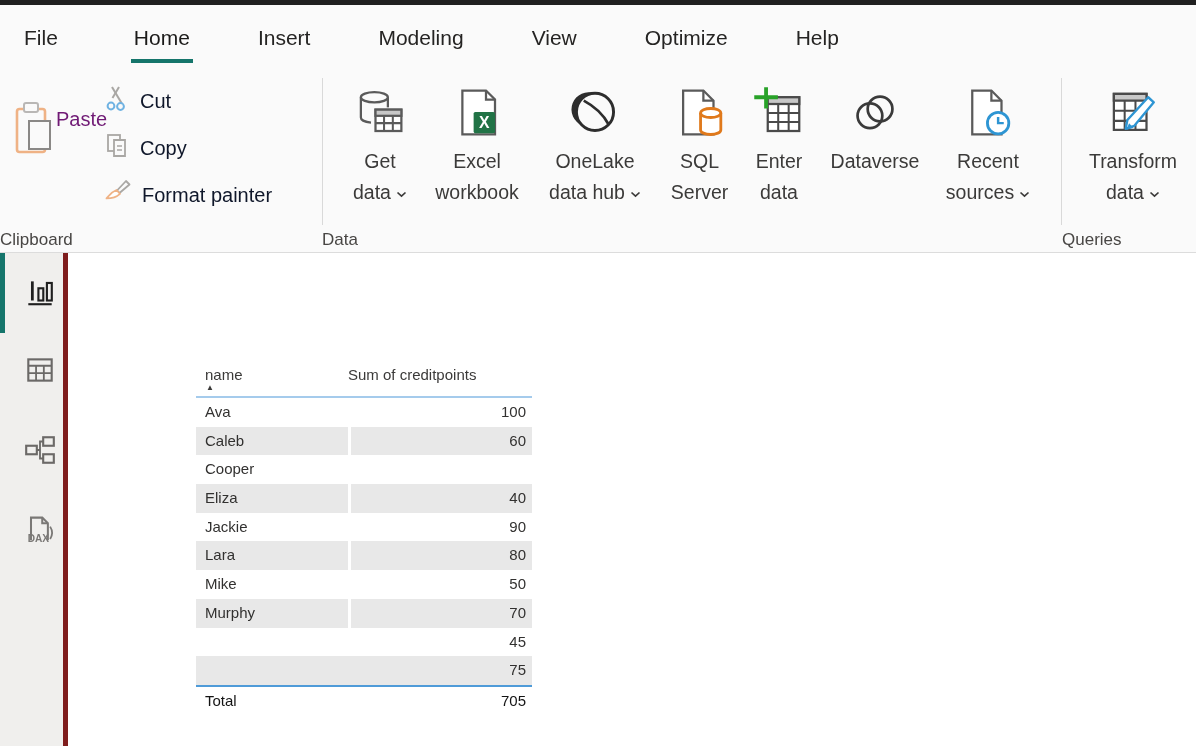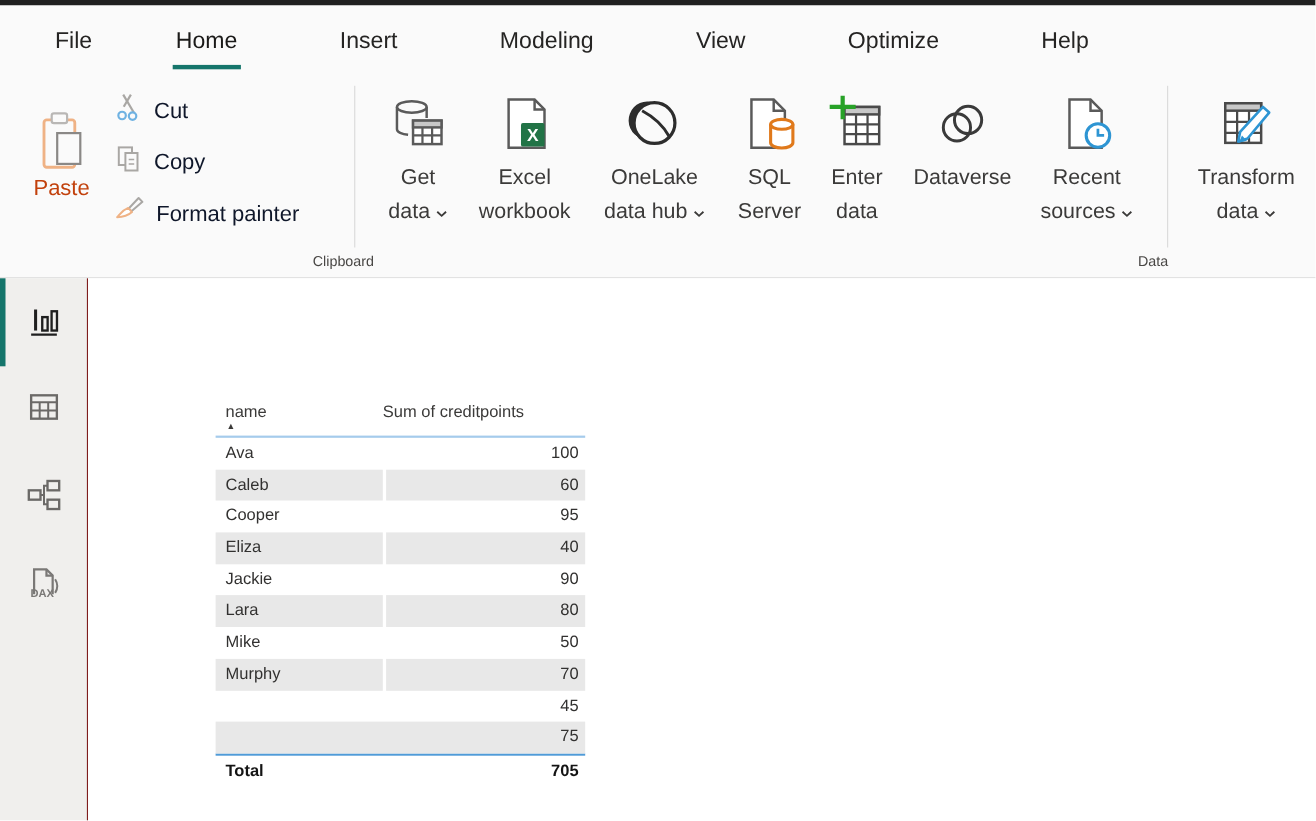--- a/index.html
+++ b/index.html
@@ -6,62 +6,62 @@
   body{margin:0;background:#fff}
   .app{position:relative;width:1196px;height:746px;overflow:hidden;background:#fff;
        font-family:"Liberation Sans",sans-serif;-webkit-font-smoothing:antialiased}
 
   
   .topstrip{position:absolute;left:0;top:0;width:100%;height:5px;background:#202020}
 
   
   .menubar{position:absolute;left:0;top:5px;width:100%;height:65px;background:#fafafa;
            display:flex;align-items:center}
-  .menu-item{font-size:21px;color:#252423;margin-left:93px;position:relative;white-space:nowrap;cursor:default}
-  .menu-item:nth-child(1){margin-left:50px}
+  .menu-item{font-size:21px;color:#252423;margin-left:68px;position:relative;white-space:nowrap;cursor:default}
+  .menu-item:nth-child(1){margin-left:24px}
   .menu-item:nth-child(2){margin-left:76px}
   .menu-item.active{font-weight:normal;color:#1b1a19}
   .menu-item.active::after{content:"";position:absolute;left:-3px;right:-3px;bottom:-13px;height:4px;background:#15756b}
 
   
   .ribbon{position:absolute;left:0;top:70px;width:100%;height:183px;background:#fafafa;border-bottom:1px solid #dcdcdc}
   .vdiv{position:absolute;top:8px;height:147px;width:1px;background:#d9d9d9}
-  .group-label{position:absolute;top:160px;font-size:13px;color:#484644;text-align:right;white-space:nowrap}
-
-  .paste-btn{position:absolute;left:10px;top:8px;width:92px;display:flex;flex-direction:column;
-             align-items:center;color:#c2410c;font-size:20px;white-space:nowrap}
+  .group-label{position:absolute;top:160px;font-size:17px;color:#484644;text-align:left;white-space:nowrap}
+
+  .paste-btn{position:absolute;left:10px;top:8px;width:92px;display:flex;flex-direction:row;
+             align-items:center;color:#701a75;font-size:20px;white-space:nowrap}
   .paste-btn .ic{height:82px;display:flex;align-items:flex-end}
 
   .smallbtn{position:absolute;left:104px;height:34px;display:flex;align-items:center;gap:10px;
             color:#0f172a;font-size:20px;white-space:nowrap}
 
   .bigbtn{position:absolute;top:10px;display:flex;flex-direction:column;align-items:center;
           font-size:19.5px;color:#3b3a39;white-space:nowrap}
   .bigbtn .ic{height:66px;display:flex;align-items:center;justify-content:center}
   .bigbtn .l{height:31px;display:flex;align-items:center;gap:5px}
 
   .chev{margin-top:3px}
 
   
-  .sidebar{position:absolute;left:0;top:253px;width:80px;height:493px;background:#f0efed;border-right:1px solid #7f1d1d}
+  .sidebar{position:absolute;left:0;top:253px;width:68px;height:493px;background:#f0efed;border-right:5px solid #7f1d1d}
   .active-bar{position:absolute;left:0;top:0;width:5px;height:80px;background:#15756b}
   .side-item{position:absolute;left:0;width:80px;height:78px;display:flex;align-items:center;justify-content:center;cursor:default}
 
   
   .canvas{position:absolute;left:80px;top:253px;width:1116px;height:493px;background:#fff}
   .tbl{position:absolute;left:116px;top:108px;width:336px;font-size:15px;color:#323130}
   .thead{display:flex;height:37px;border-bottom:2px solid #a5cbec;color:#3b3a39}
   .th1{flex:0 0 152px;padding-left:9px;padding-top:5px}
   .sort{display:block;font-size:8px;line-height:8px;color:#3b3a39;margin-left:1px;margin-top:1px}
   .th2{flex:1;padding-right:6px;padding-top:5px}
   .trow{display:flex;height:28.7px;line-height:28.7px}
   .c1{flex:0 0 152px;padding-left:9px;margin-right:3px}
   .c2{flex:1;text-align:right;padding-right:6px}
   .trow.alt .c1,.trow.alt .c2{background:#e8e8e8}
-  .trow-total{display:flex;height:29px;line-height:28px;border-top:2px solid #4f9bd8;font-weight:bold;color:#141414}
+  .trow-total{display:flex;height:29px;line-height:28px;border-top:2px solid #4f9bd8;font-weight:normal;color:#141414}
   .trow-total .c1,.trow-total .c2{background:transparent}
 </style>
 </head>
 <body>
 
 <div class="app">
 
   <div class="topstrip"></div>
 
   <nav class="menubar">
@@ -338,21 +338,20 @@
       <div class="trow">
         <div class="c1">Ava</div>
         <div class="c2">100</div>
       </div>
       <div class="trow alt">
         <div class="c1">Caleb</div>
         <div class="c2">60</div>
       </div>
       <div class="trow">
         <div class="c1">Cooper</div>
-        <div class="c2">95</div>
       </div>
       <div class="trow alt">
         <div class="c1">Eliza</div>
         <div class="c2">40</div>
       </div>
       <div class="trow">
         <div class="c1">Jackie</div>
         <div class="c2">90</div>
       </div>
       <div class="trow alt">

